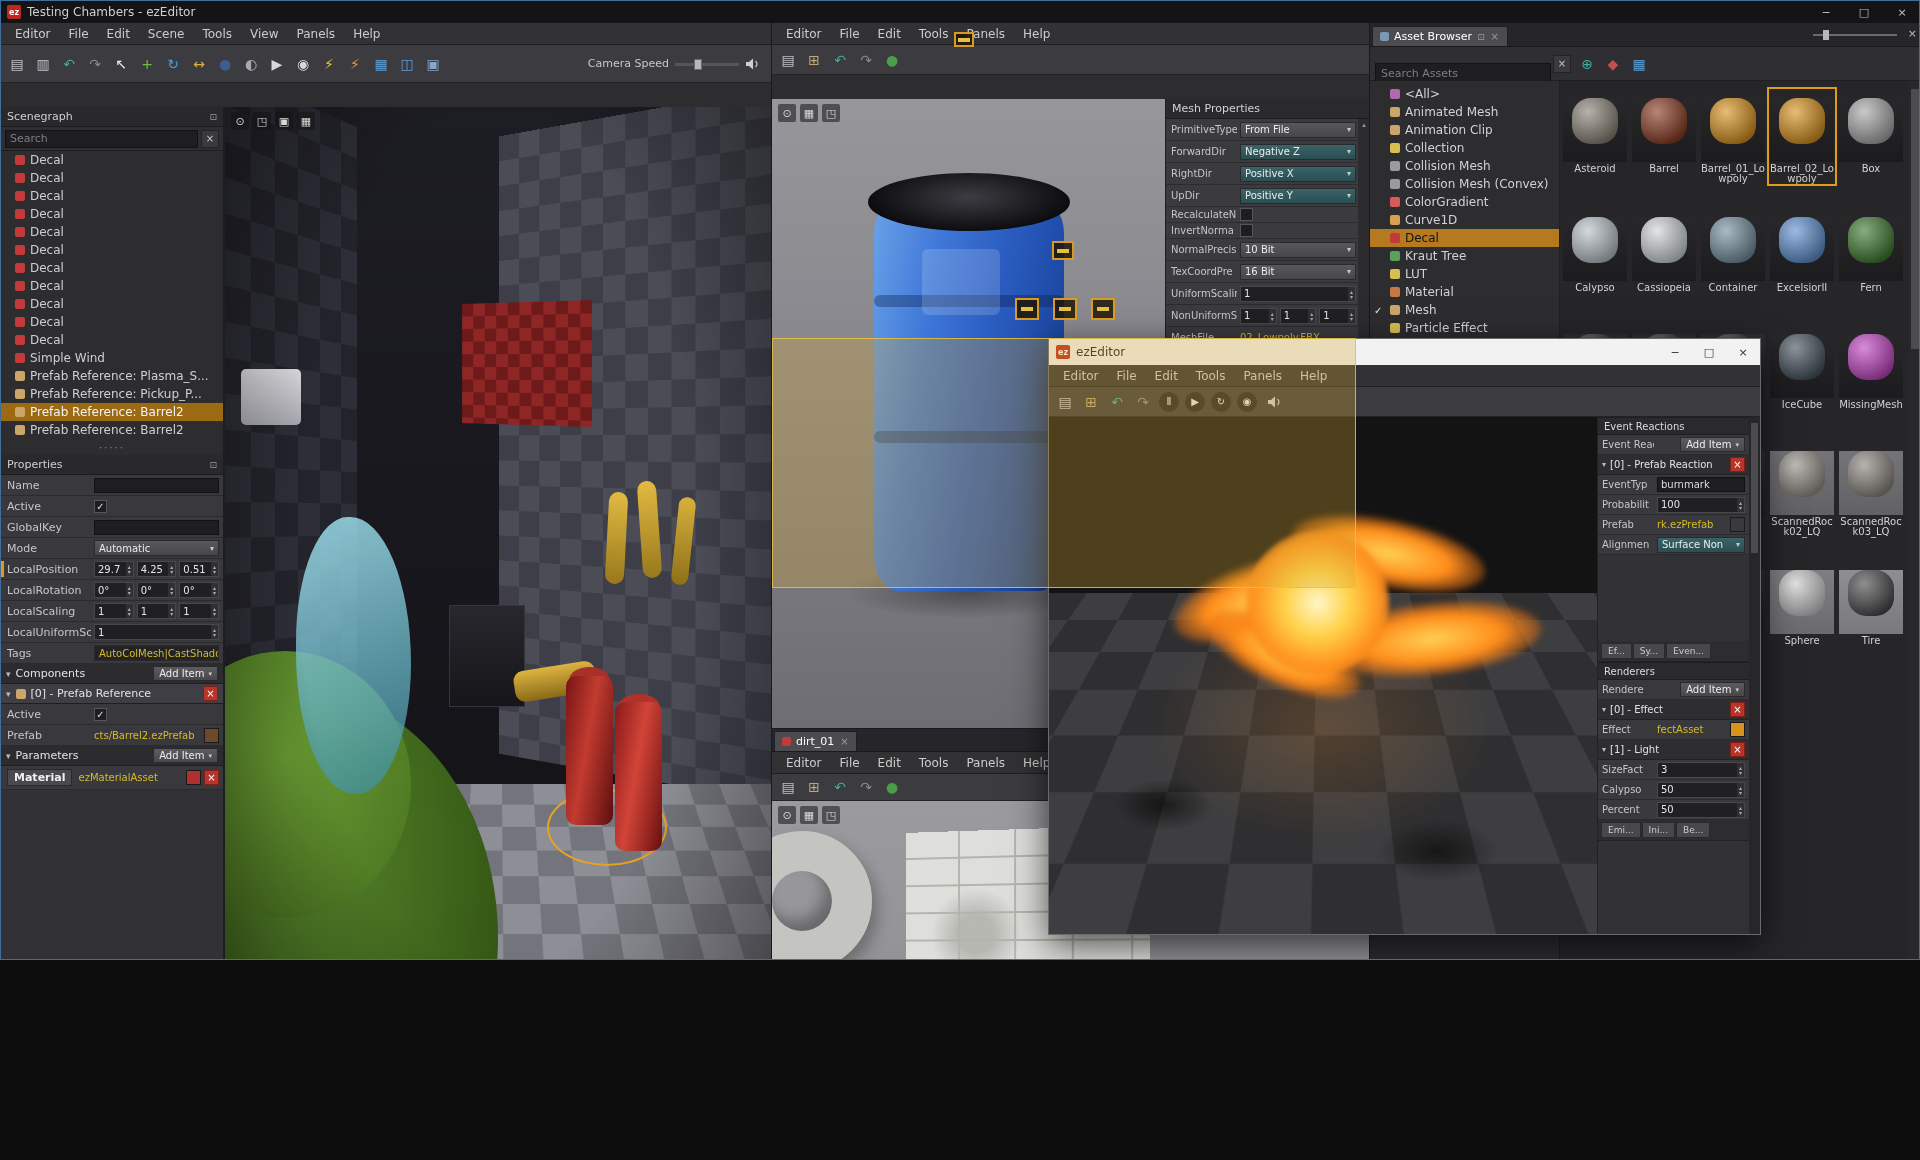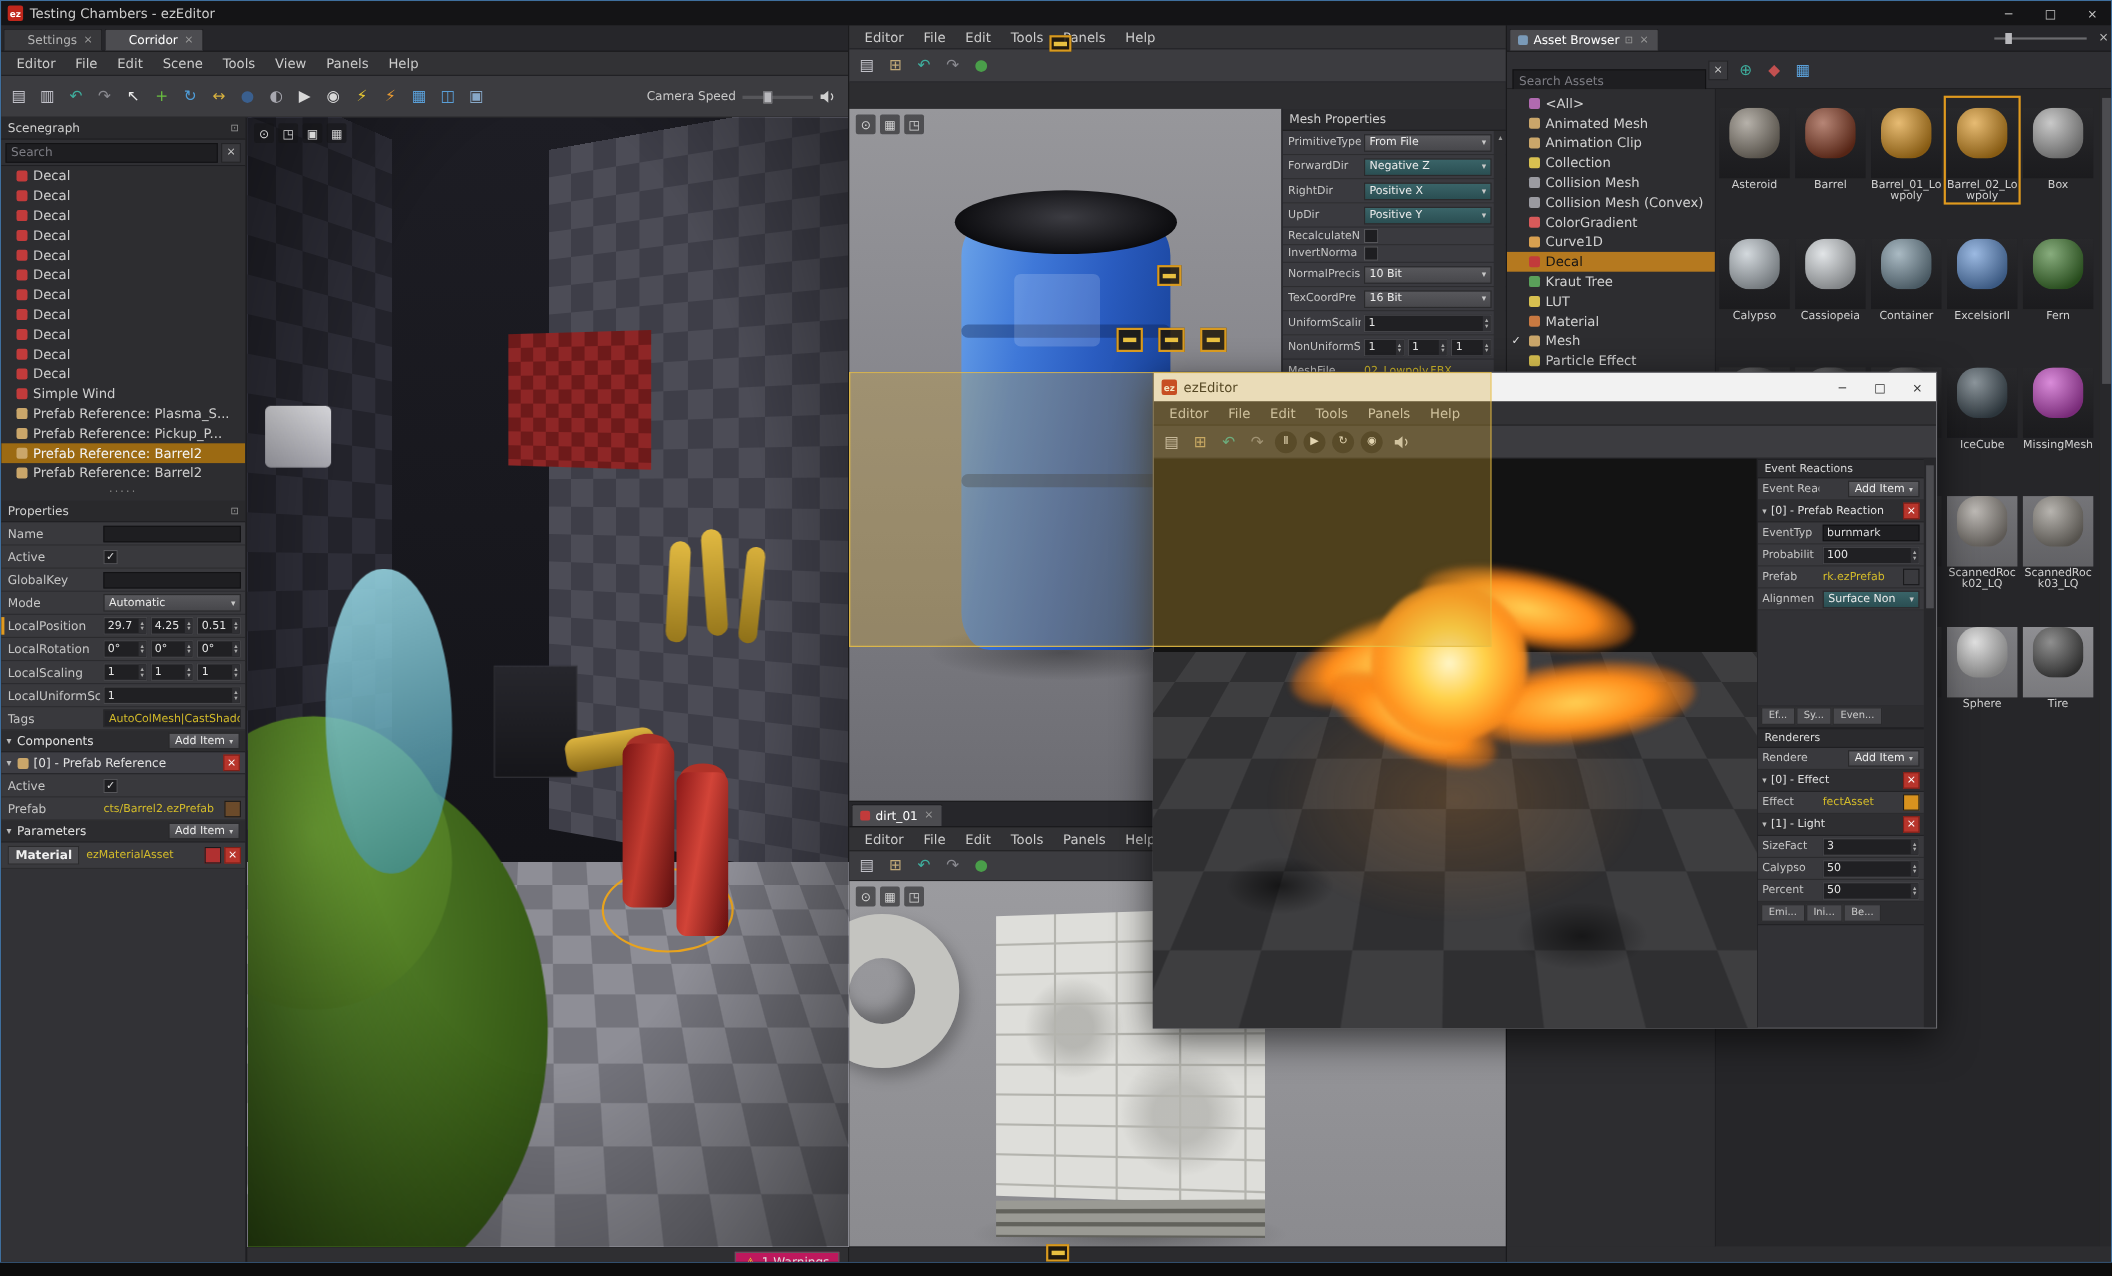--- a/index.html
+++ b/index.html
@@ -1,17 +1,17 @@
 <!DOCTYPE html>
 <html><head>
 <meta charset="utf-8">
 <style>
   *{box-sizing:border-box;margin:0;padding:0;font-family:"DejaVu Sans","Liberation Sans",sans-serif;}
   body{margin:0;background:#0d0d0d;}
-  #app{position:relative;width:1920px;height:1148px;background:#2d2d30;overflow:hidden;border:1px solid #3f6f9e;color:#d4d4d4;font-size:12px;}
+  #app{position:relative;width:1920px;height:960px;background:#2d2d30;overflow:hidden;border:1px solid #3f6f9e;color:#d4d4d4;font-size:12px;}
 
   
   .pane{position:absolute;overflow:hidden;background:#2d2d30;}
   .tabbar{display:flex;align-items:flex-end;height:24px;background:#26262a;border-bottom:1px solid #1a1a1c;padding:0 2px;gap:2px;position:relative;}
   .tab{display:flex;align-items:center;gap:5px;height:20px;padding:0 7px;background:#38383b;color:#b4b4b4;font-size:11px;border:1px solid #1f1f22;border-bottom:none;border-radius:2px 2px 0 0;}
   .tab.active{background:#4c4c50;color:#ffffff;}
   .tico2{width:9px;height:9px;border-radius:2px;flex:none;}
   .tclose{color:#9a9a9a;font-size:10px;width:10px;text-align:center;}
   .tclose::before{content:"×";}
   .dockg{color:#9a9a9a;font-size:9px;}
@@ -169,34 +169,20 @@
     <span class="app-icon">ez</span>
     <span class="title">Testing Chambers - ezEditor</span>
     <span class="wbtns">
       <span class="wbtn">─</span>
       <span class="wbtn">□</span>
       <span class="wbtn">×</span>
     </span>
   </div>
 
   <div id="left-pane" class="pane">
-    <div class="tabbar">
-
-        <div class="tab">
-          <i class="tico2"></i>
-          <span>Settings</span>
-          <span class="tclose"></span>
-        </div>
-
-        <div class="tab active">
-          <i class="tico2"></i>
-          <span>Corridor</span>
-          <span class="tclose"></span>
-        </div>
-      </div>
     <div class="menubar">
 
     <span class="mitem">Editor</span>
         <span class="mitem">File</span>
         <span class="mitem">Edit</span>
         <span class="mitem">Scene</span>
         <span class="mitem">Tools</span>
         <span class="mitem">View</span>
         <span class="mitem">Panels</span>
         <span class="mitem">Help</span>

